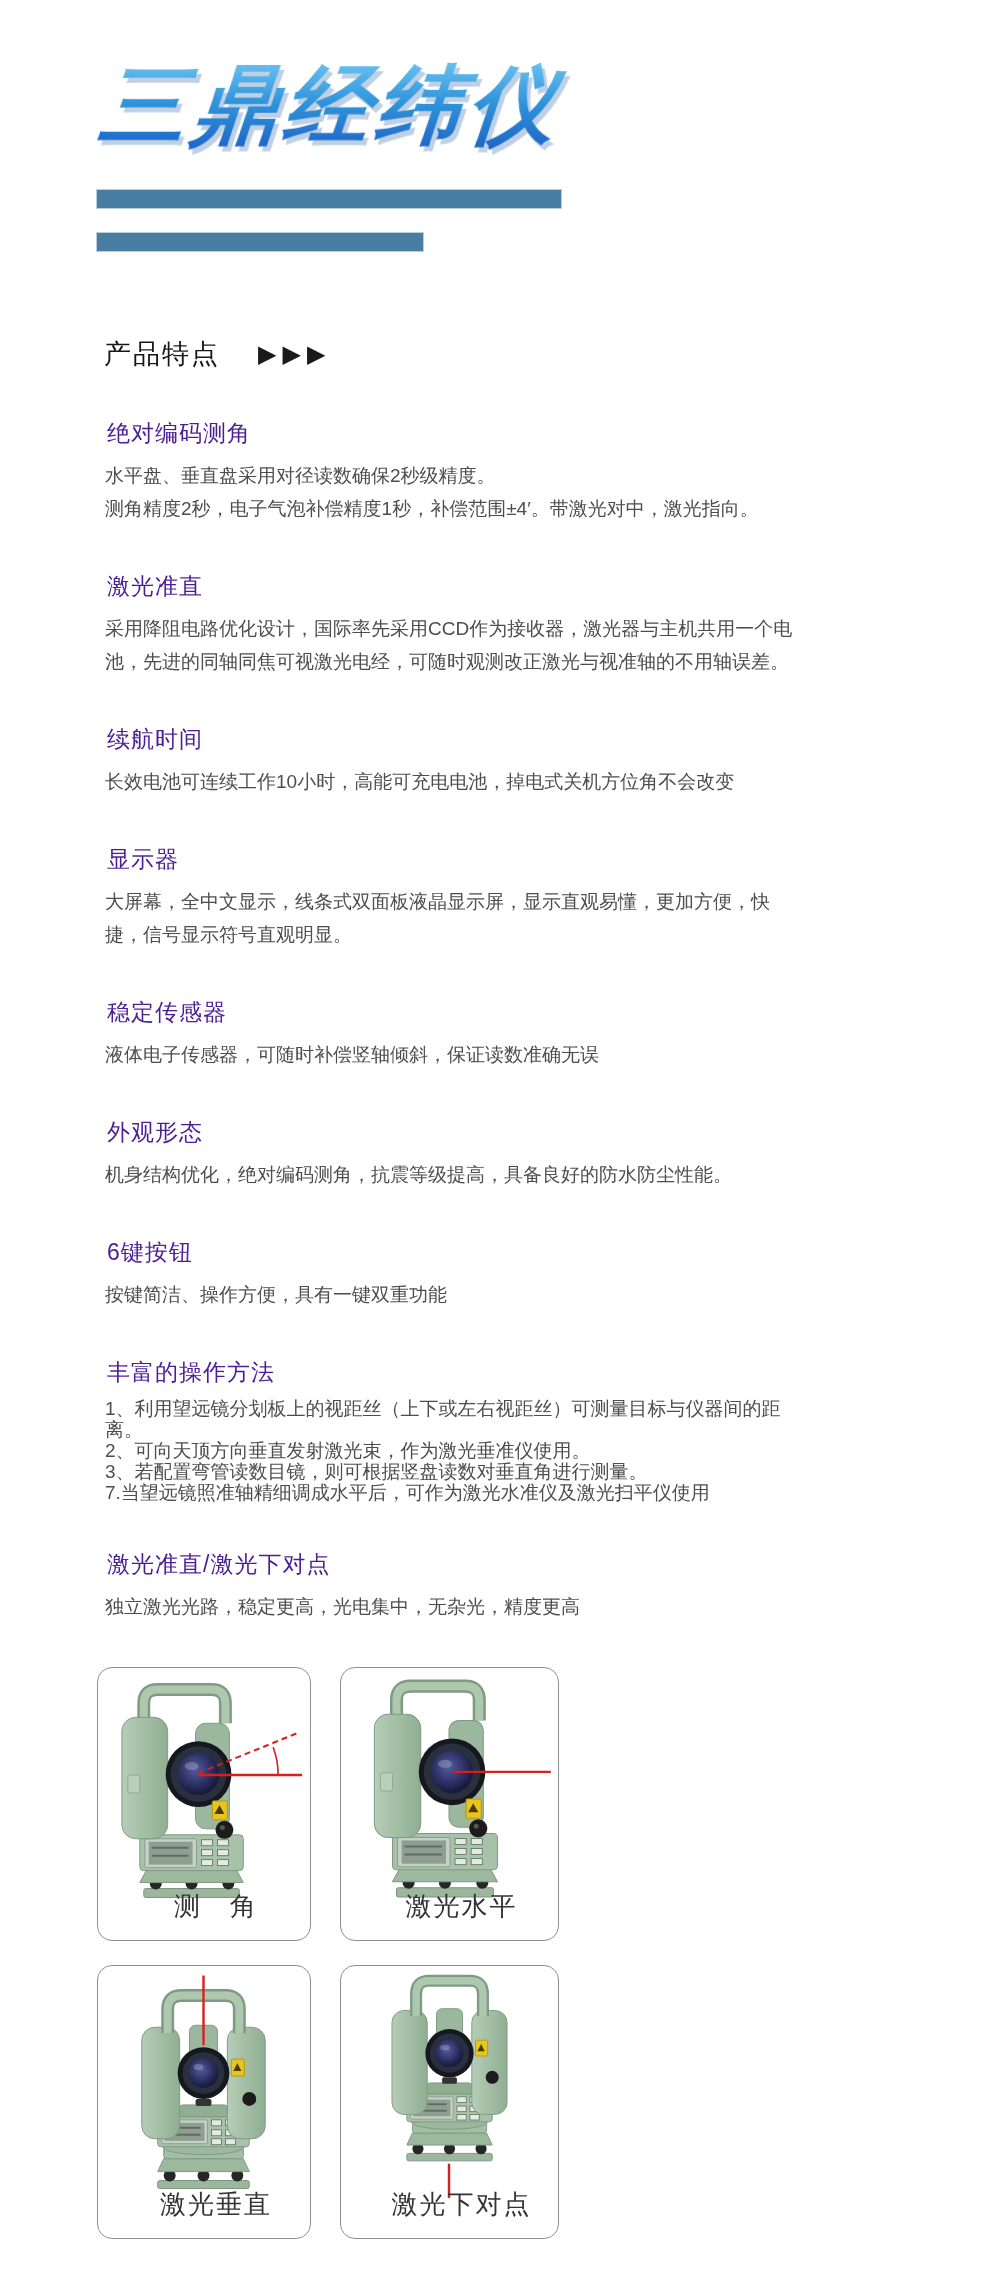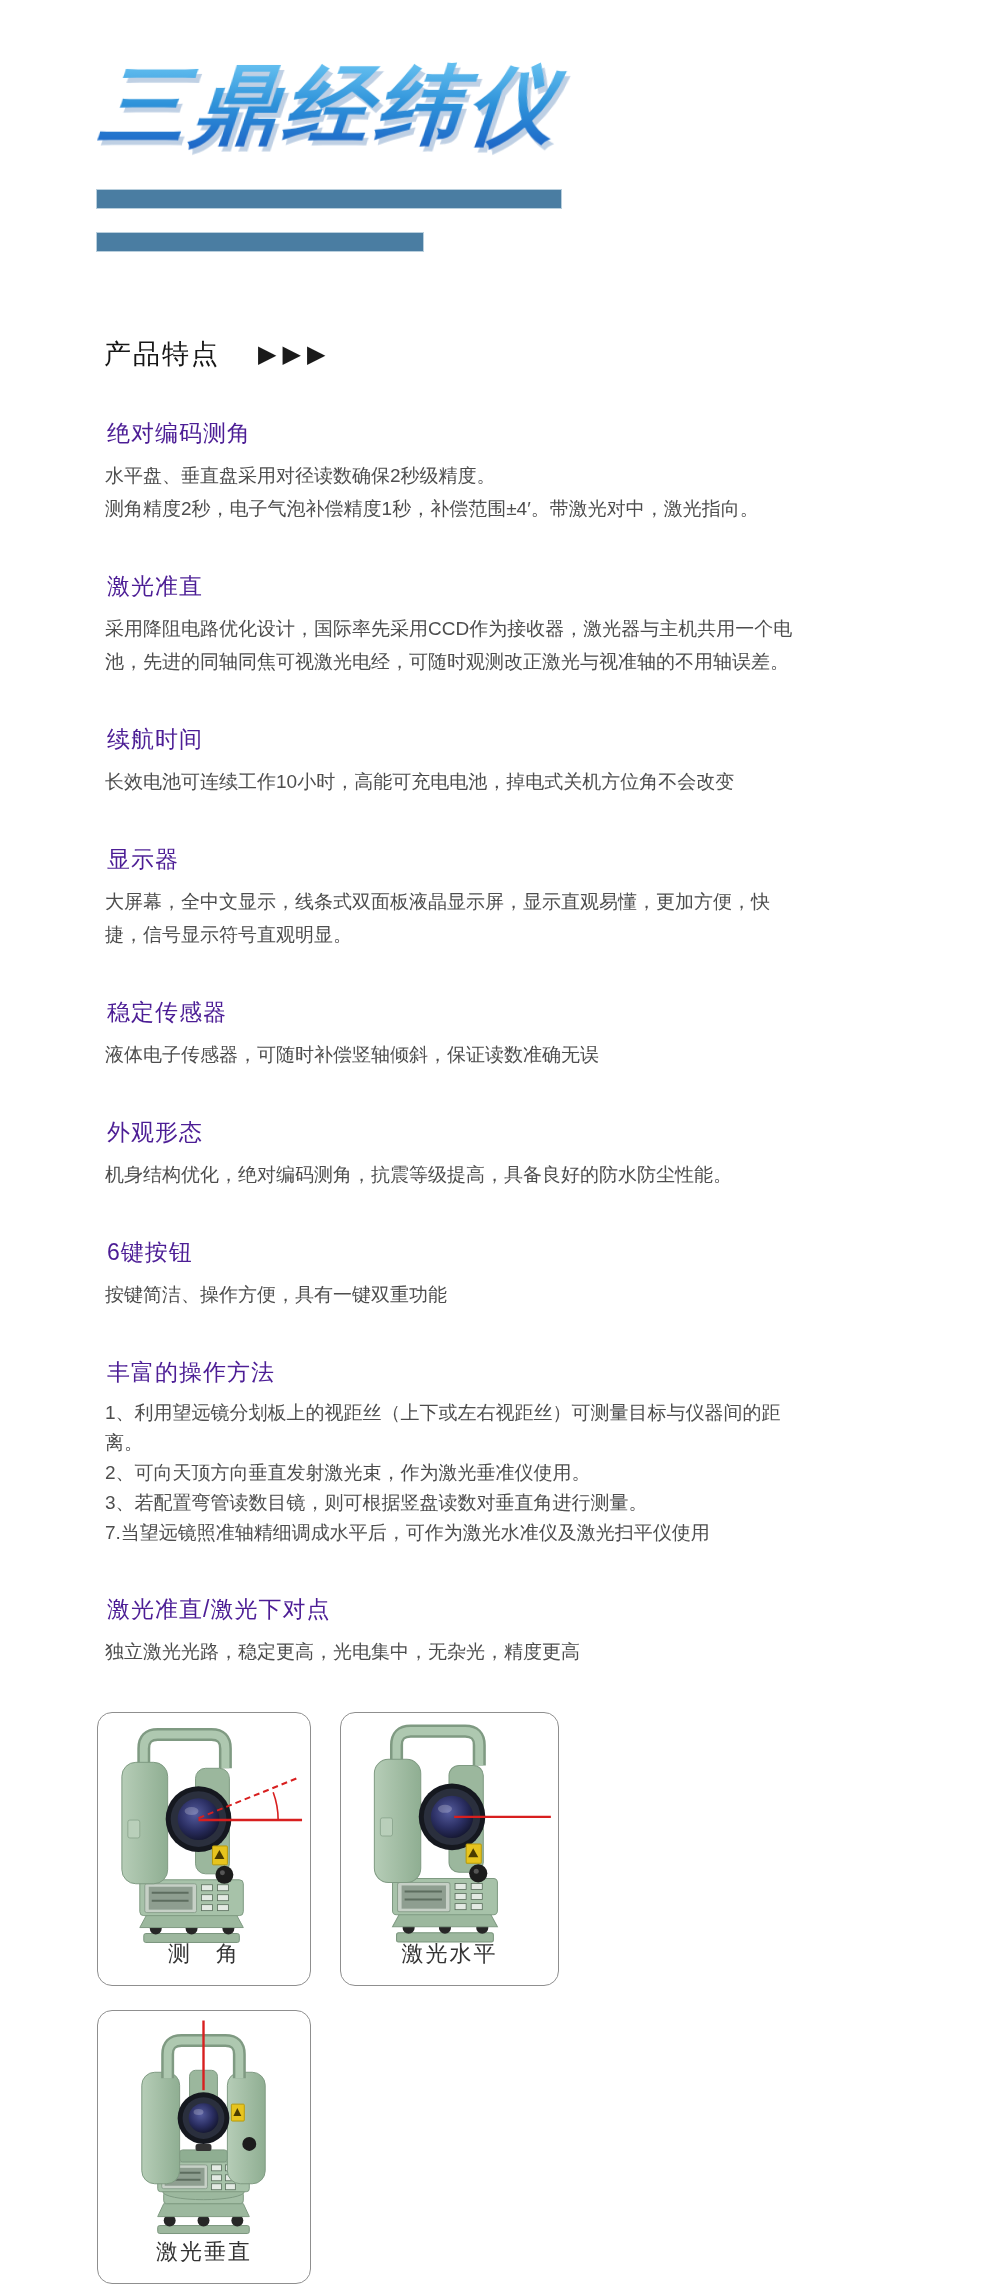--- a/index.html
+++ b/index.html
@@ -22,34 +22,34 @@
   .bar-2{width:326px;margin:23px 0 0 96px;}
   
   .features-header{margin:84px 0 0 104px;display:flex;align-items:center;}
   .features-header .fh-label{font-size:27px;font-weight:normal;color:#161616;letter-spacing:2px;}
   .features-header .fh-arrows{margin-left:38px;font-size:24px;color:#1a1a1a;letter-spacing:6px;}
   
   .sections{margin-left:105px;width:692px;}
   .section{margin-top:46px;}
   .section-heading{font-size:23px;color:#4c1d95;letter-spacing:1px;margin:0 0 10px 2px;}
   .section-body{font-size:19px;color:#4d4d4d;line-height:33px;margin:0;}
-  .ops-list .section-body{line-height:30px;}
+  .ops-list .section-body{line-height:21px;}
   
   .gallery{
     margin:44px 0 0 97px;display:grid;
     grid-template-columns:214px 219px;grid-template-rows:274px 274px;
     column-gap:29px;row-gap:24px;
   }
   .gbox{
     position:relative;background:#fff;border:1.5px solid #8f8f8f;border-radius:15px;
   }
   .gbox svg{position:absolute;top:4px;left:0;width:100%;height:232px;}
   .gbox-label{
-    position:absolute;bottom:16px;left:0;width:100%;text-align:center;
-    font-size:22px;color:#333;letter-spacing:2px;
+    position:absolute;bottom:16px;left:12px;width:100%;text-align:center;
+    font-size:26px;color:#333;letter-spacing:2px;
   }
   .defs-holder{position:absolute;width:0;height:0;overflow:hidden;}
 </style>
 </head>
 <body>
 
 <div class="page">
 
   <svg class="defs-holder" aria-hidden="true">
     <defs>
@@ -219,16 +219,23 @@
     </div>
 
     <div class="gbox">
       <svg viewBox="0 0 213 230">
         <use href="#theo-front" transform="translate(0,8)"></use>
         <line x1="106" y1="4" x2="106" y2="74" stroke="#d81f1f" stroke-width="2.4"></line>
       </svg>
       <div class="gbox-label">激光垂直</div>
     </div>
 
+    <div class="gbox">
+      <svg viewBox="0 0 213 230">
+        <use href="#theo-front" transform="translate(9,-4) scale(0.92)"></use>
+        <line x1="106" y1="192" x2="106" y2="226" stroke="#d81f1f" stroke-width="2.4"></line>
+      </svg>
+      <div class="gbox-label">激光下对点</div>
+    </div>
 
   </div>
 
 </div>
 
 </body></html>

